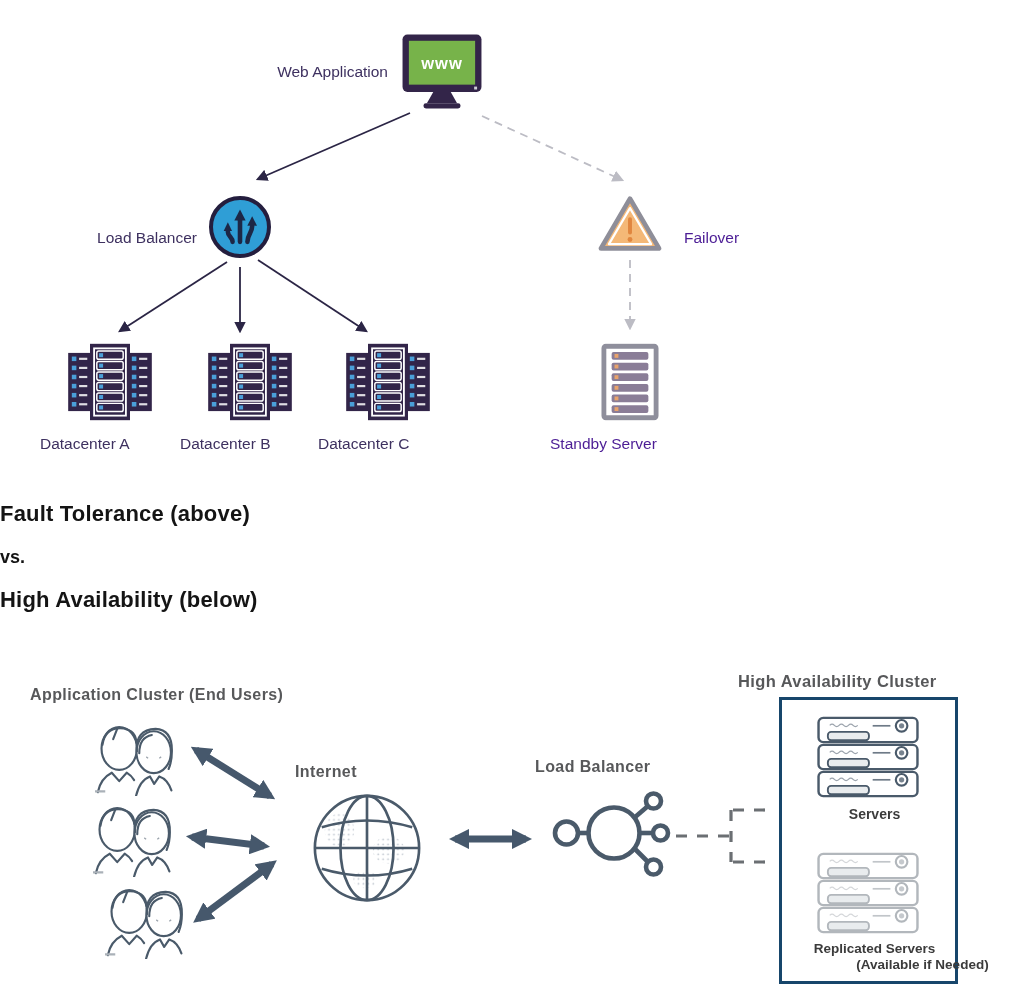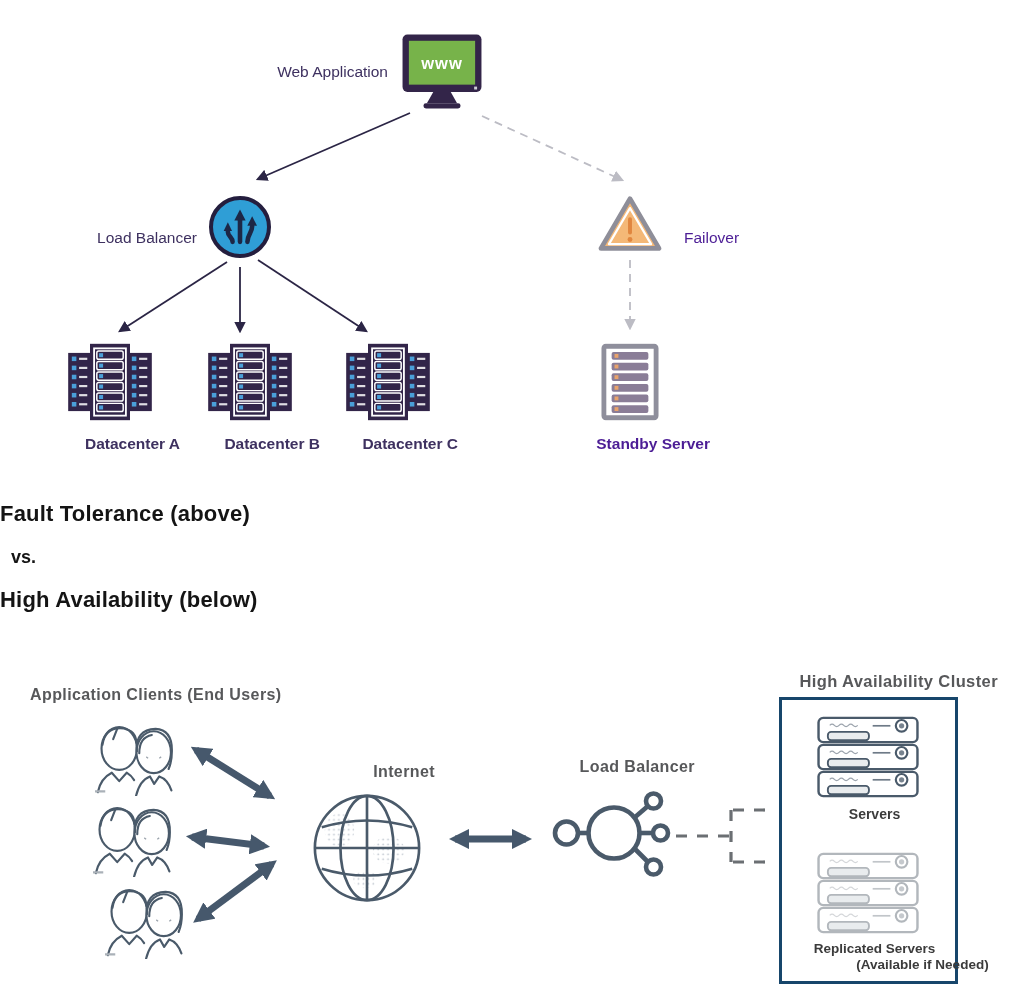--- a/index.html
+++ b/index.html
@@ -3,25 +3,25 @@
 <meta charset="utf-8">
 <style>
   html,body{margin:0;padding:0;background:#fff;}
   #canvas{position:relative;width:1024px;height:997px;background:#ffffff;
           font-family:"Liberation Sans",sans-serif;overflow:hidden;}
   .abs{position:absolute;}
   .label{position:absolute;white-space:nowrap;margin-top:9px;}
   .lbl-navy{color:#3e3160;font-size:15.5px;font-weight:500;}
   .lbl-muted{color:#4c1d95;font-size:15.5px;font-weight:500;}
   .lbl-bold{color:#57585a;font-weight:bold;font-size:16px;letter-spacing:.4px;}
-  .center{text-align:right;font-weight:bold;}
+  .center{text-align:left;}
   .divider-title{position:absolute;left:0;width:960px;text-align:left;
                  font-weight:bold;color:#141414;}
   .t-big{font-size:22px;letter-spacing:.2px;}
-  .t-vs{font-size:18px;padding-left:11px;}
+  .t-vs{font-size:18px;}
   .lb-circle{position:absolute;left:209px;top:196px;width:54px;height:54px;
              border:4px solid #241e3e;border-radius:50%;background:#2f9ed6;}
   .cluster-box{position:absolute;left:779px;top:697px;width:173px;height:281px;
                border:3px solid #17466b;background:#fff;}
   .srv-stack{position:absolute;display:flex;flex-direction:column;}
   .srv-stack svg{display:block;margin-bottom:-1px;}
   .stack-dark{color:#4a5a6a;}
   .stack-light{color:#b2b7bc;}
   .clu-lbl{position:absolute;width:173px;left:779px;text-align:center;
            font-weight:bold;color:#3b3b3b;padding-left:9px;}
@@ -228,21 +228,21 @@
   <svg class="abs" style="left:601px;top:343px;" width="58" height="78" viewBox="0 0 60 80">
       <use href="#sym-standby"></use>
     </svg>
 
   <div class="label lbl-muted center" style="left:550px;top:426px;width:160px;">Standby Server</div>
 
   <div class="divider-title t-big" style="top:501px;">Fault Tolerance (above)</div>
   <div class="divider-title t-vs" style="top:547px;">vs.</div>
   <div class="divider-title t-big" style="top:587px;">High Availability (below)</div>
 
-  <div class="label lbl-bold" style="left:30px;top:677px;">Application Clients (End Users)</div>
+  <div class="label lbl-bold" style="left:30px;top:677px;">Application Cluster (End Users)</div>
 
   <svg class="abs" style="left:83px;top:714px;" width="106" height="82" viewBox="0 0 110 88">
       <use href="#sym-people"></use>
     </svg>
   <svg class="abs" style="left:81px;top:795px;" width="106" height="82" viewBox="0 0 110 88">
       <use href="#sym-people"></use>
     </svg>
   <svg class="abs" style="left:93px;top:877px;" width="106" height="82" viewBox="0 0 110 88">
       <use href="#sym-people"></use>
     </svg>

